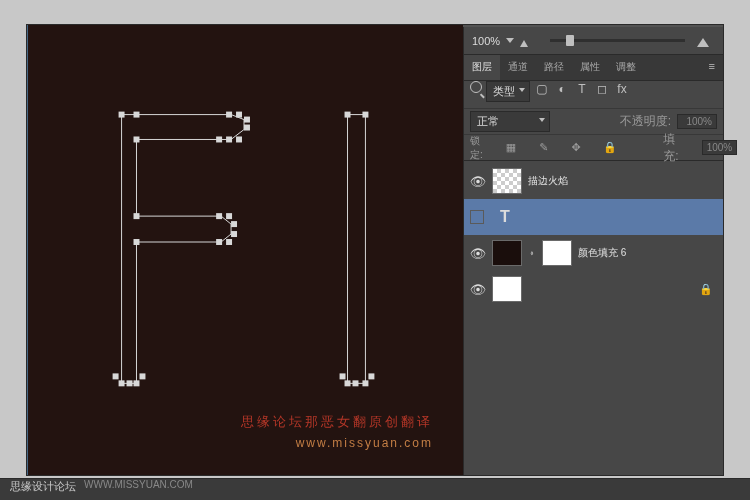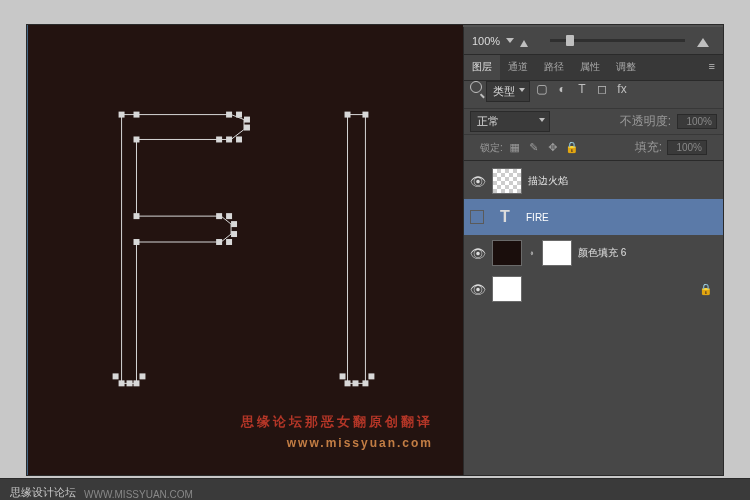--- a/index.html
+++ b/index.html
@@ -25,40 +25,40 @@
 .filter-row{display:flex;align-items:flex-start;height:28px;padding:0 6px;gap:4px;border-bottom:1px solid #383838}
 .search-ico{width:12px;height:12px;border:1.5px solid #bfbfbf;border-radius:50%;position:relative}
 .search-ico::after{content:"";position:absolute;right:-4px;bottom:-4px;width:5px;height:1.5px;background:#bfbfbf;transform:rotate(45deg)}
 .dd{background:#3a3a3a;border:1px solid #2a2a2a;padding:2px 14px 2px 6px;font-size:11px;color:#dcdcdc;position:relative}
 .dd::after{content:"";position:absolute;right:4px;top:6px;border-left:3px solid transparent;border-right:3px solid transparent;border-top:4px solid #bfbfbf}
 .ficon{width:16px;height:16px;display:flex;align-items:center;justify-content:center;color:#bfbfbf;font-size:12px}
 .mode-row{display:flex;align-items:center;height:26px;padding:0 6px;gap:6px;border-bottom:1px solid #383838}
 .mode-dd{flex:0 0 80px}
 .opac-label{color:#9a9a9a;font-size:12px}
 .pct-box{background:#3a3a3a;border:1px solid #2a2a2a;padding:1px 4px;font-size:10px;color:#888;width:40px;text-align:right}
-.lock-row{display:flex;align-items:center;height:26px;padding:0 16px;gap:5px;border-bottom:1px solid #2a2a2a}
+.lock-row{display:flex;align-items:center;height:26px;padding:0 6px;gap:23px;border-bottom:1px solid #2a2a2a}
 .lock-lbl{color:#9a9a9a;font-size:10px}
 .lock-ico{width:14px;height:14px;display:flex;align-items:center;justify-content:center;color:#9a9a9a;font-size:11px}
 .layers{padding:2px 0}
 .layer{display:flex;align-items:center;height:36px;padding:0 6px;gap:6px}
 .layer.sel{background:#5b7aa8}
 .eye{width:16px;height:16px;display:flex;align-items:center;justify-content:center;color:#dcdcdc;font-size:13px}
 .eye.off{color:transparent;border:1px solid #5a5a5a;width:14px;height:14px}
 .thumb{width:30px;height:26px;border:1px solid #6a6a6a;background:#fff;flex-shrink:0;position:relative}
 .thumb.checker{background-image:linear-gradient(45deg,#ccc 25%,transparent 25%),linear-gradient(-45deg,#ccc 25%,transparent 25%),linear-gradient(45deg,transparent 75%,#ccc 75%),linear-gradient(-45deg,transparent 75%,#ccc 75%);background-size:8px 8px;background-position:0 0,0 4px,4px -4px,-4px 0}
 .thumb.dark{background:#1a0e0c}
 .thumb.text{background:transparent;border:none;display:flex;align-items:center;justify-content:center;color:#dcdcdc;font-size:16px;font-weight:bold}
 .link-ico{width:8px;color:#dcdcdc;font-size:10px;text-align:center}
 .mask{width:30px;height:26px;border:1px solid #6a6a6a;background:#fff;flex-shrink:0}
 .lname{color:#e0e0e0;font-size:10px;flex:1;white-space:nowrap;overflow:hidden}
 .layer.sel .lname{color:#fff}
 .lock-end{margin-left:auto;color:#bfbfbf;font-size:11px;padding-right:4px}
-.watermark{position:absolute;right:30px;bottom:22px;text-align:right;color:#c43a2a;font-size:13px;letter-spacing:3px;font-weight:bold;line-height:1.7;opacity:.9}
+.watermark{position:absolute;right:30px;bottom:22px;text-align:right;color:#c43a2a;font-size:13px;letter-spacing:3px;font-weight:normal;line-height:1.7;opacity:.9}
 .watermark .url{color:#d4894a;font-size:12px;letter-spacing:2px}
-.bottom-bar{position:absolute;left:0;right:0;bottom:0;height:22px;background:#3a3a3a;border-top:1px solid #2a2a2a;display:flex;align-items:flex-end;padding:0 10px;gap:8px;color:#c8c8c8;font-size:11px}
+.bottom-bar{position:absolute;left:0;right:0;bottom:0;height:22px;background:#3a3a3a;border-top:1px solid #2a2a2a;display:flex;align-items:flex-start;padding:0 10px;gap:8px;color:#c8c8c8;font-size:11px}
 .bb-url{color:#888;font-size:10px}
 .rulermark{position:absolute;background:#5a9fd4;opacity:.6}
 </style>
 </head>
 <body>
 
 <div class="frame">
   <div class="canvas-wrap">
     <div class="rulermark" style="left:0;top:0;width:1px;height:100%"></div>
     <svg class="canvas" viewBox="0 0 438 450">
@@ -153,21 +153,20 @@
 
     <div class="layers">
       <div class="layer">
         <span class="eye">👁</span>
         <div class="thumb checker"></div>
         <span class="lname">描边火焰</span>
       </div>
       <div class="layer sel">
         <span class="eye off"></span>
         <div class="thumb text">T</div>
-        <span class="lname">FIRE</span>
       </div>
       <div class="layer">
         <span class="eye">👁</span>
         <div class="thumb dark"></div>
         <span class="link-ico">⬫</span>
         <div class="mask"></div>
         <span class="lname">颜色填充 6</span>
       </div>
       <div class="layer">
         <span class="eye">👁</span>

